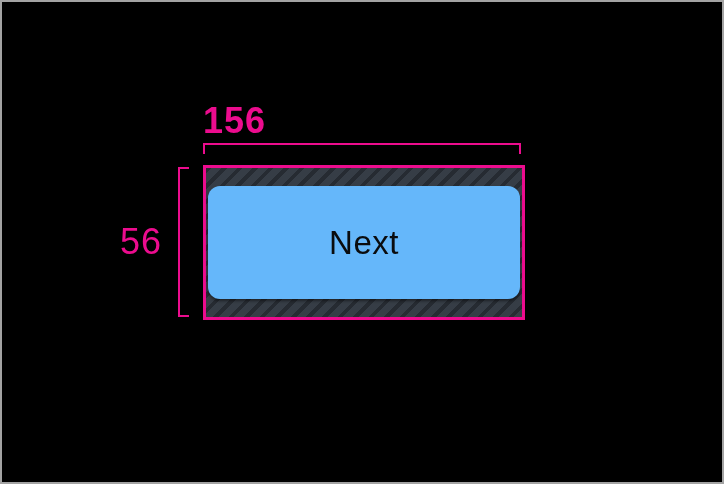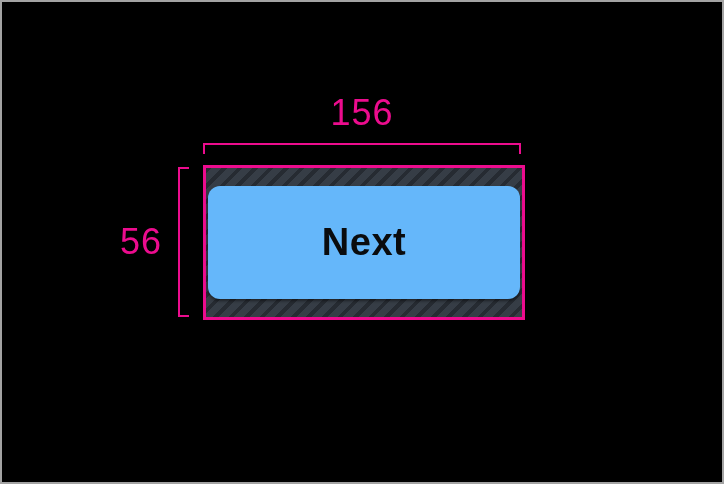--- a/index.html
+++ b/index.html
@@ -23,23 +23,24 @@
   .dim-label {
     position: absolute;
     color: var(--accent-pink, #ec0c8e);
     font-size: 36px;
     line-height: 36px;
     font-weight: 400;
     letter-spacing: 1px;
   }
   .dim-label--width {
     left: 201px;
-    top: 93px;
+    top: 101px;
     width: 318px;
-    text-align: center;
+    text-align: left;
+    font-weight: bold;
   }
   .dim-label--height {
     left: 96px;
     top: 222px;
     width: 64px;
     text-align: right;
   }
 
   
   .dim-bracket--width {
@@ -98,22 +99,22 @@
     box-shadow: 0 2px 3px rgba(0, 0, 0, 0.45);
     display: flex;
     align-items: center;
     justify-content: center;
     cursor: pointer;
     padding: 0;
   }
   .next-button__label {
     color: var(--button-text, #0a0c0e);
     font-family: "Liberation Sans", sans-serif;
-    font-size: 38px;
-    font-weight: 700;
+    font-size: 33px;
+    font-weight: 400;
     letter-spacing: 0.5px;
   }
 </style>
 </head>
 <body>
 
 <div class="canvas">
 
   <div class="dim-label dim-label--width">156</div>
   <div class="dim-bracket--width"></div>

